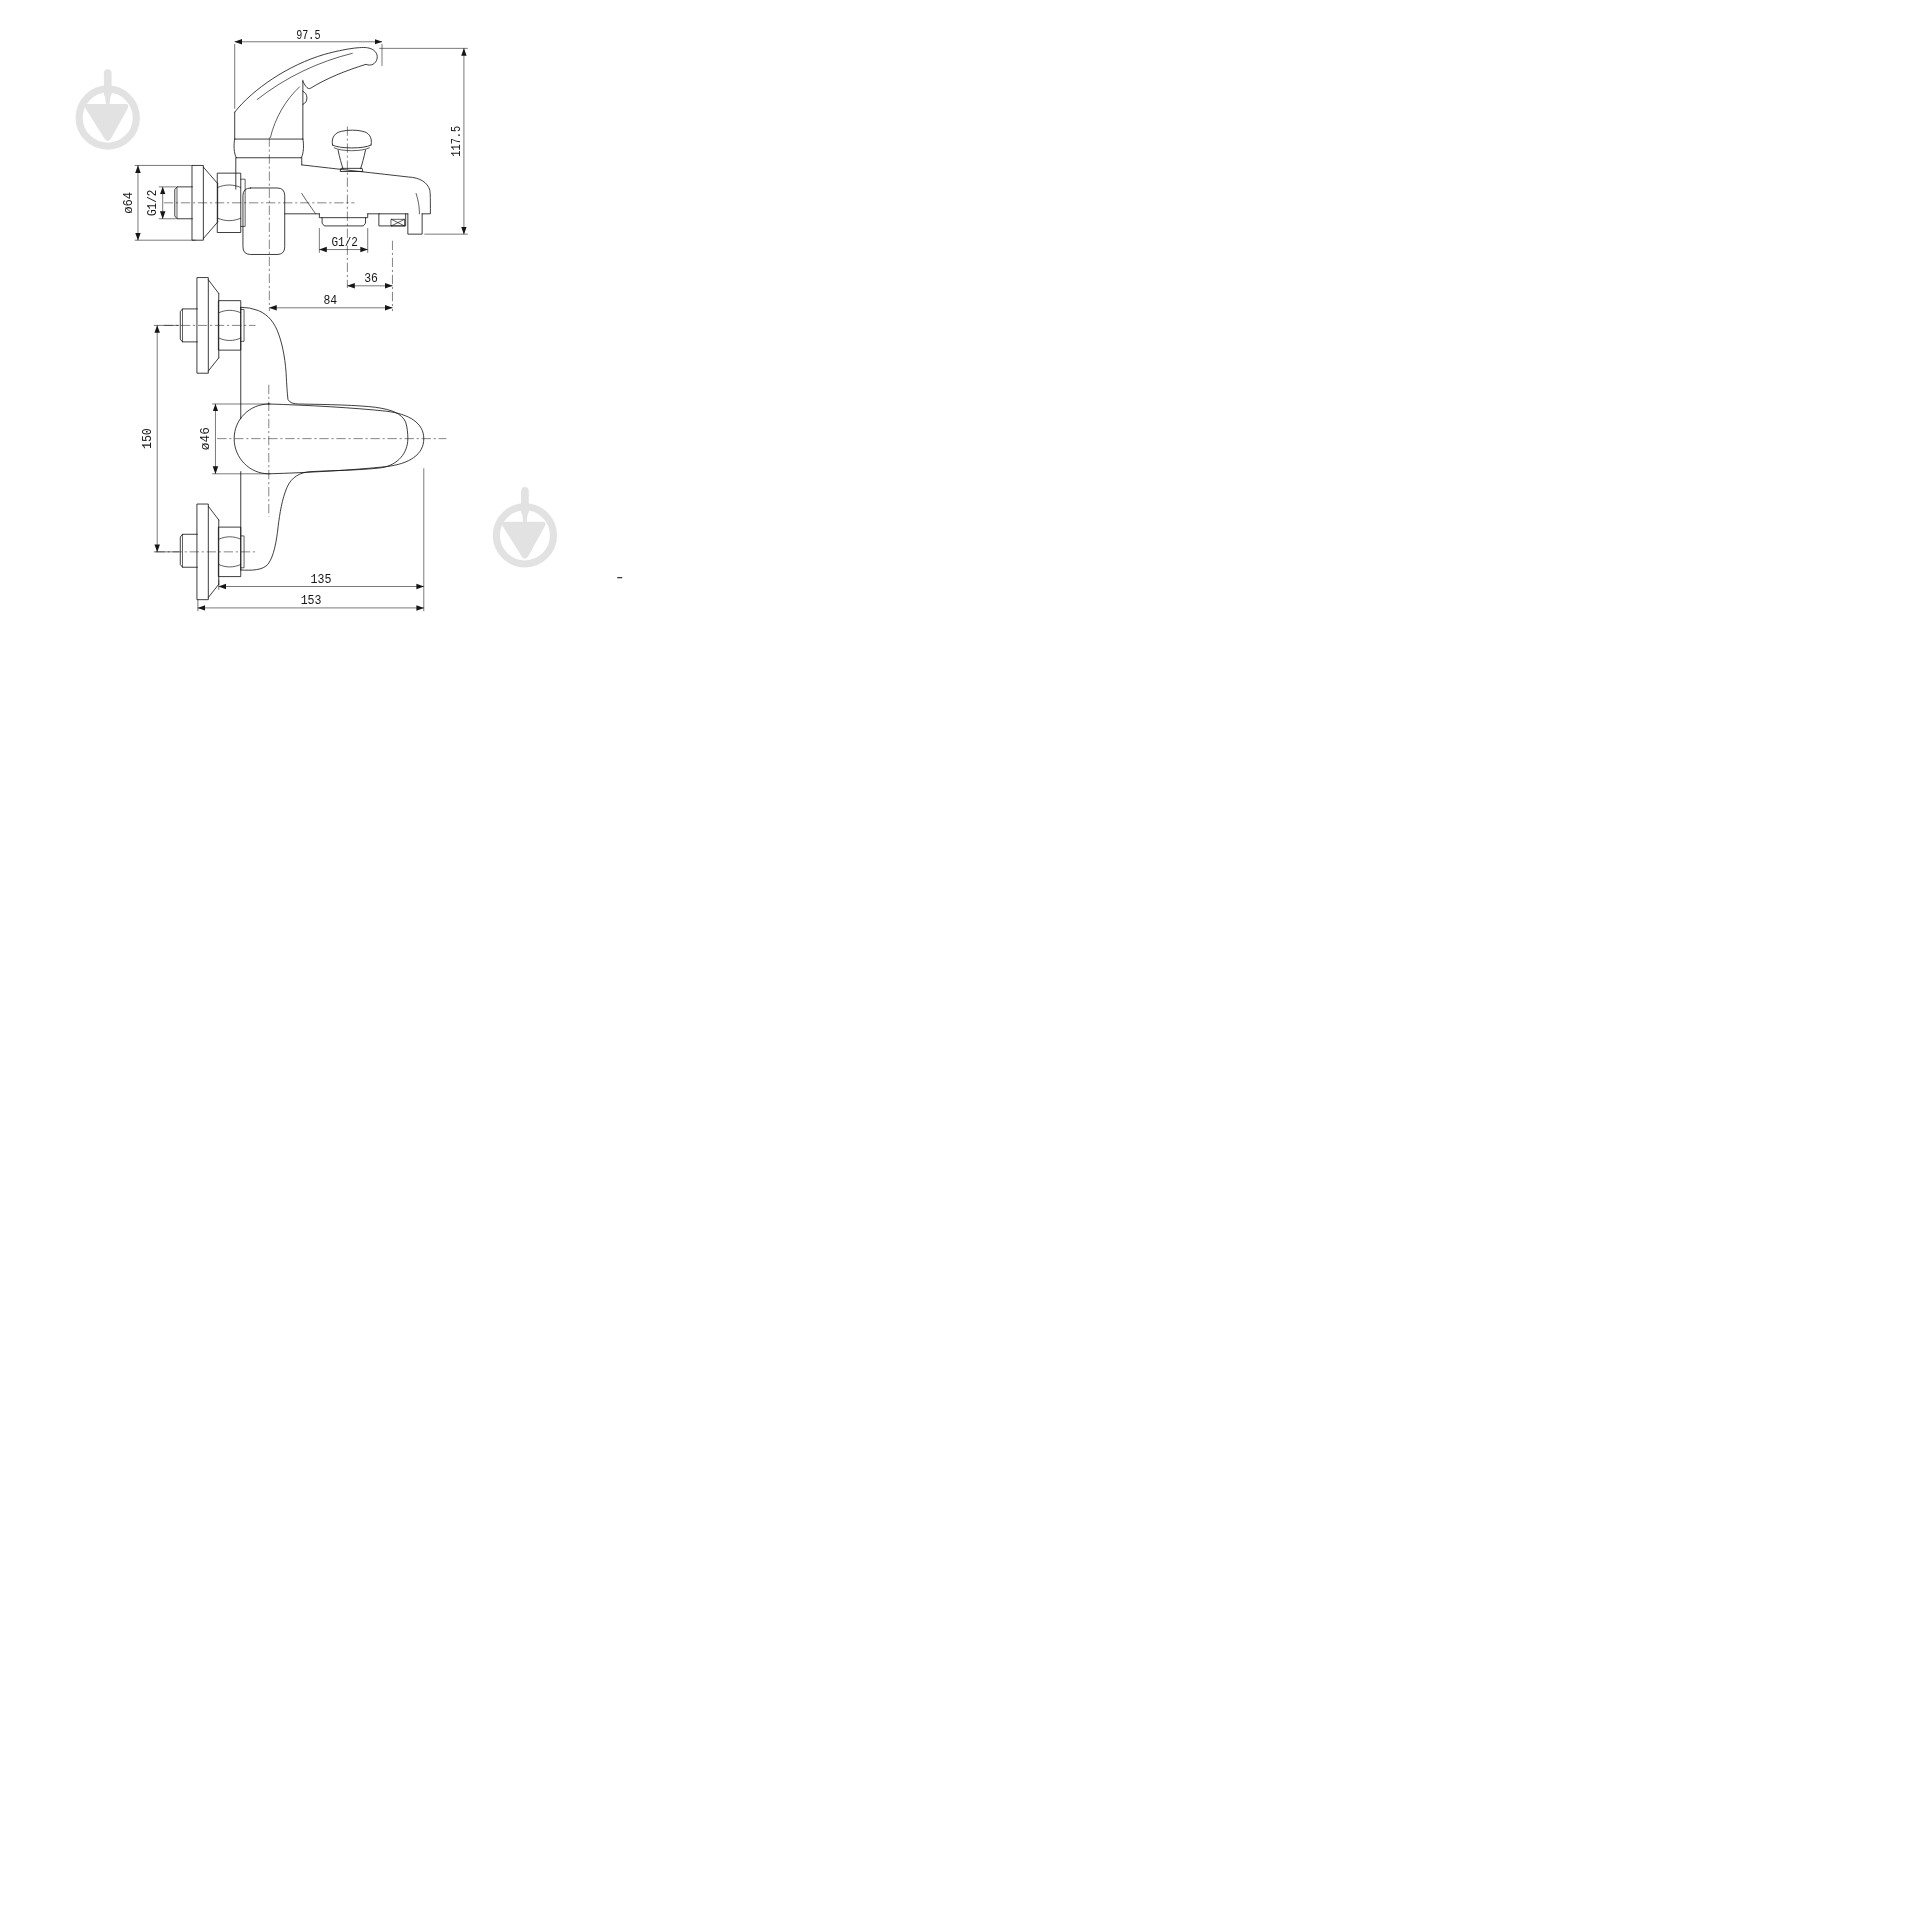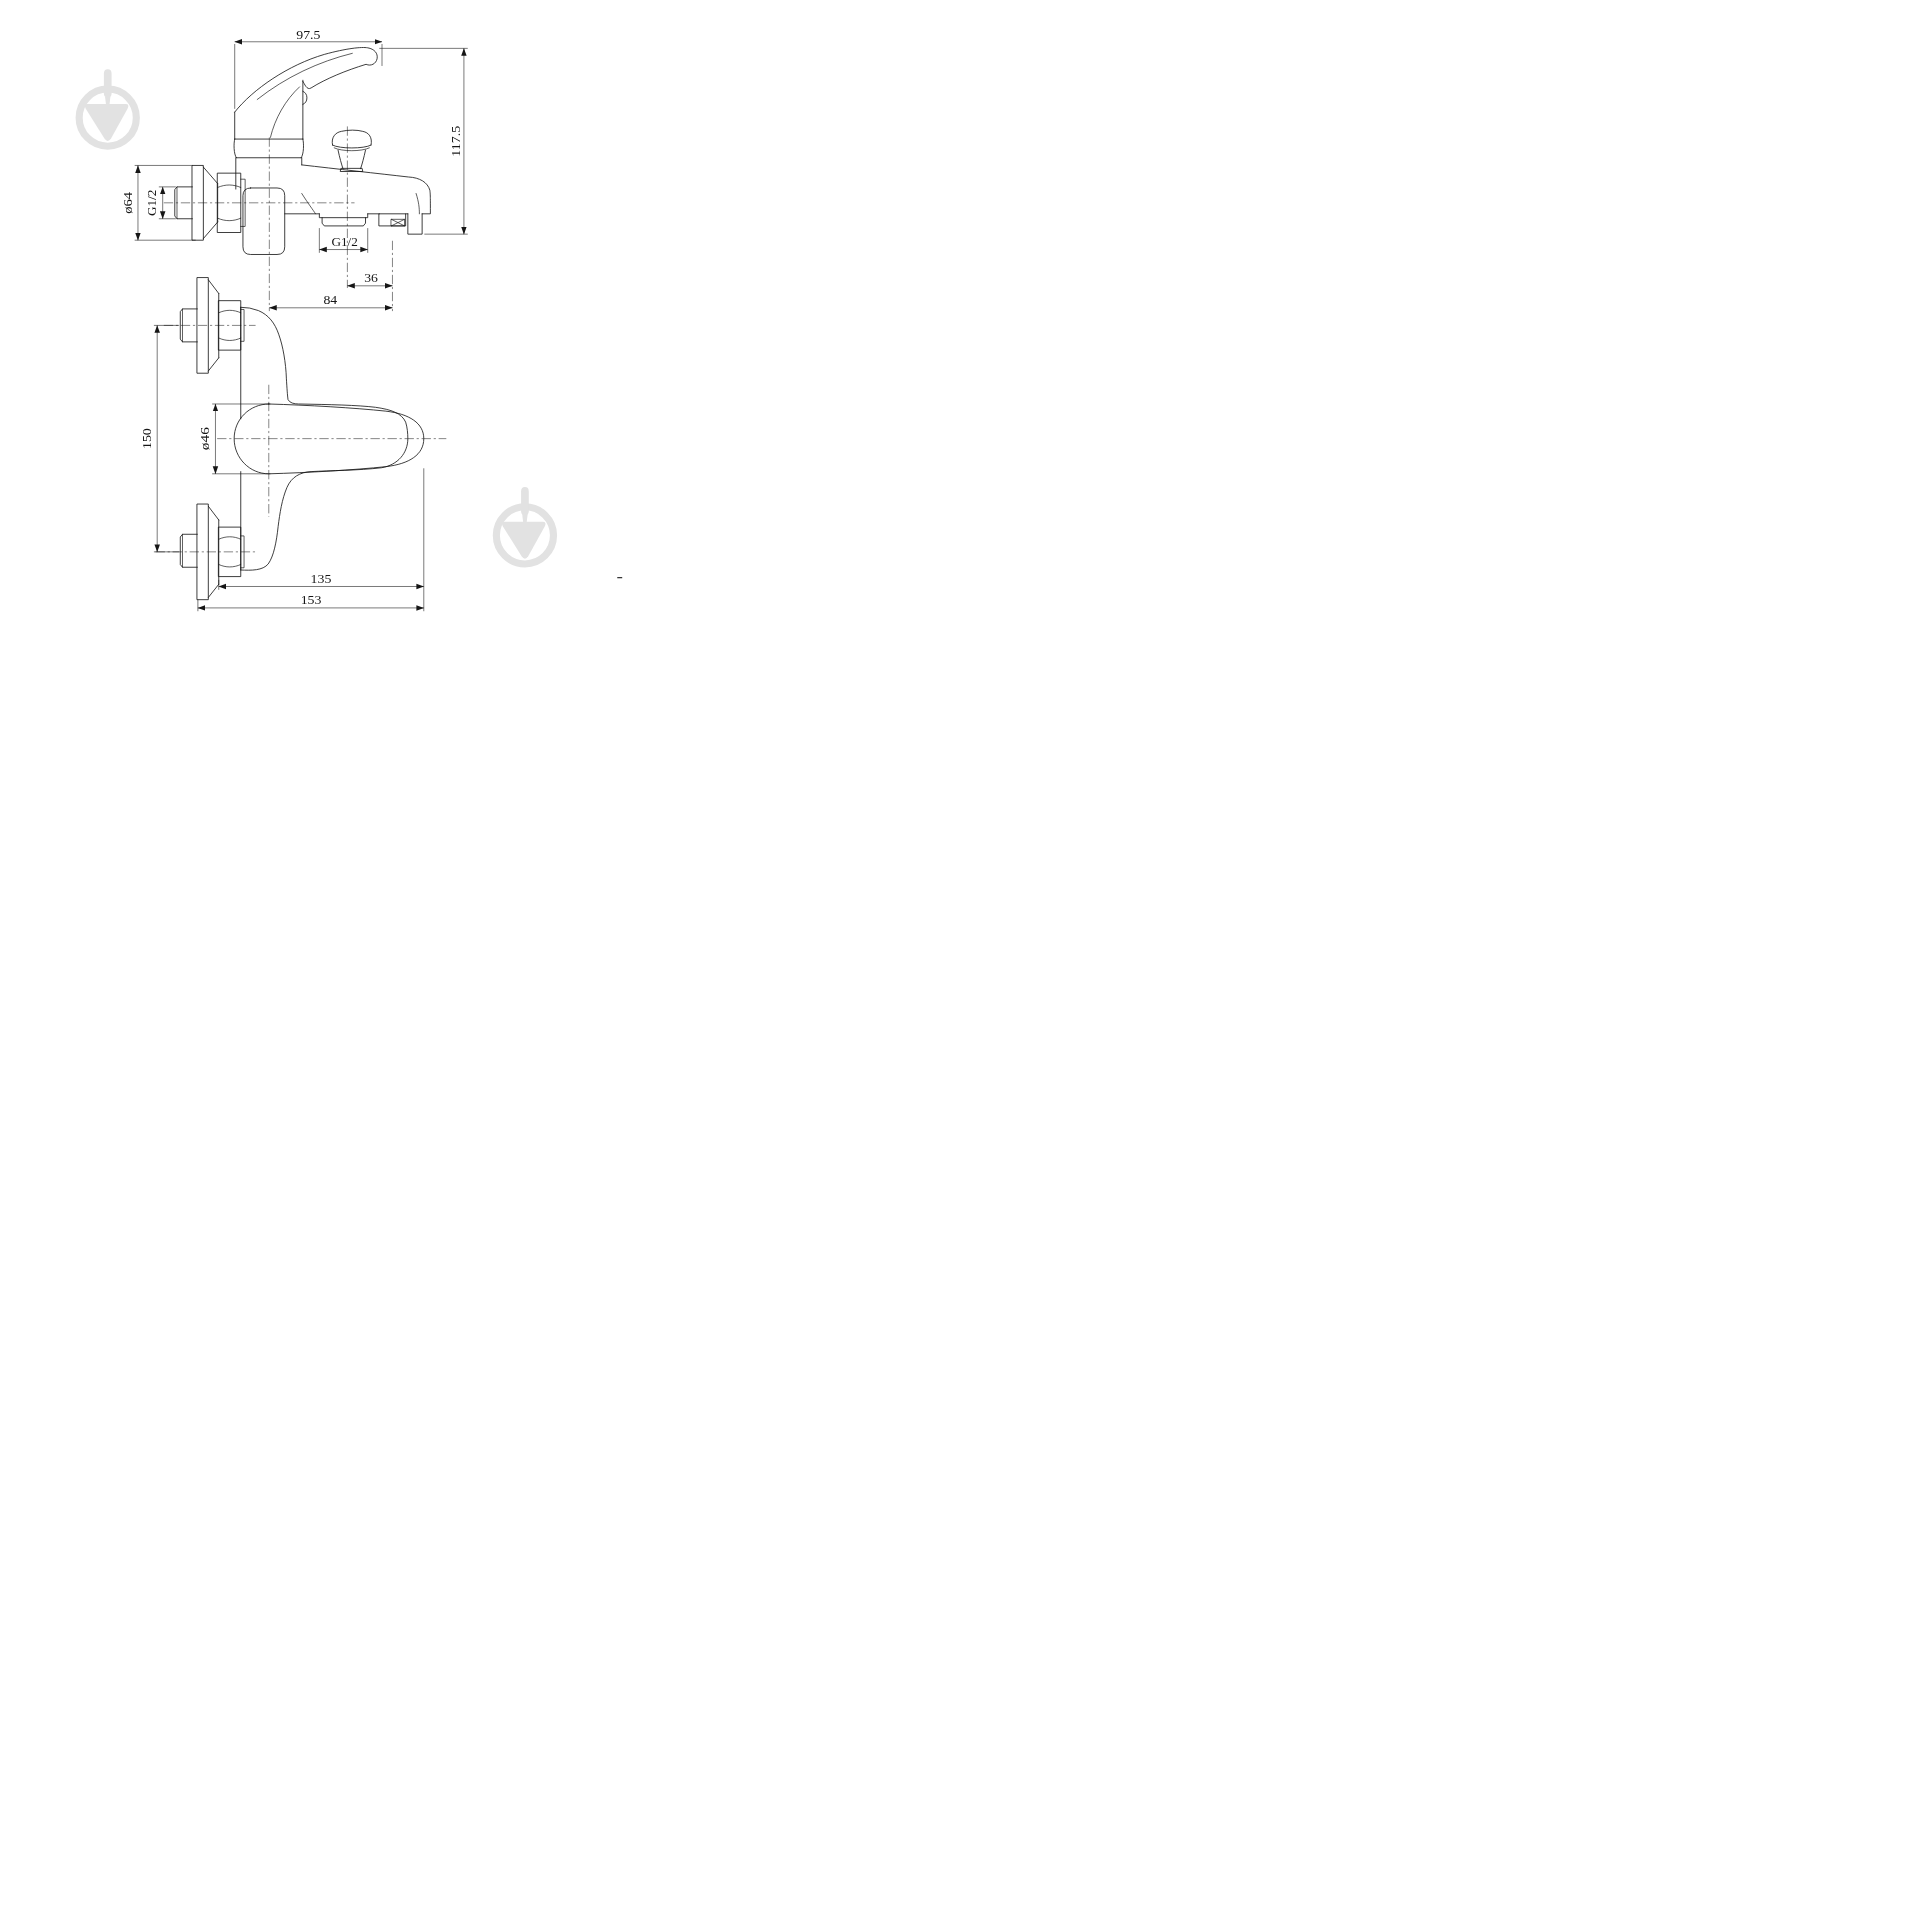--- a/index.html
+++ b/index.html
@@ -1,17 +1,17 @@
 <!DOCTYPE html>
 <html style="font-size:8.8px"><head>
 <meta charset="utf-8">
 <style>
   html,body{margin:0;padding:0;background:#fff;}
   .canvas{position:relative;width:642px;height:642px;background:#fff;overflow:hidden;
-          font-family:Liberation Serif, serif;}
+          font-family:Liberation Mono, monospace;}
   svg{position:absolute;left:0;top:0;}
   .ln{stroke:#161616;stroke-width:1.5;fill:none;stroke-linecap:round;stroke-linejoin:round;}
   .med{stroke-width:1.25;}
   .dim{stroke:#161616;stroke-width:1.05;fill:none;}
   .cl{stroke:#161616;stroke-width:0.95;fill:none;stroke-dasharray:17 5 4 5;}
   text.dt{fill:#161616;font-size:23px;letter-spacing:0px;}
   .wm{fill:#e2e2e2;}
   .wmring{stroke:#e2e2e2;stroke-width:13;fill:none;}
 </style>
 </head>

